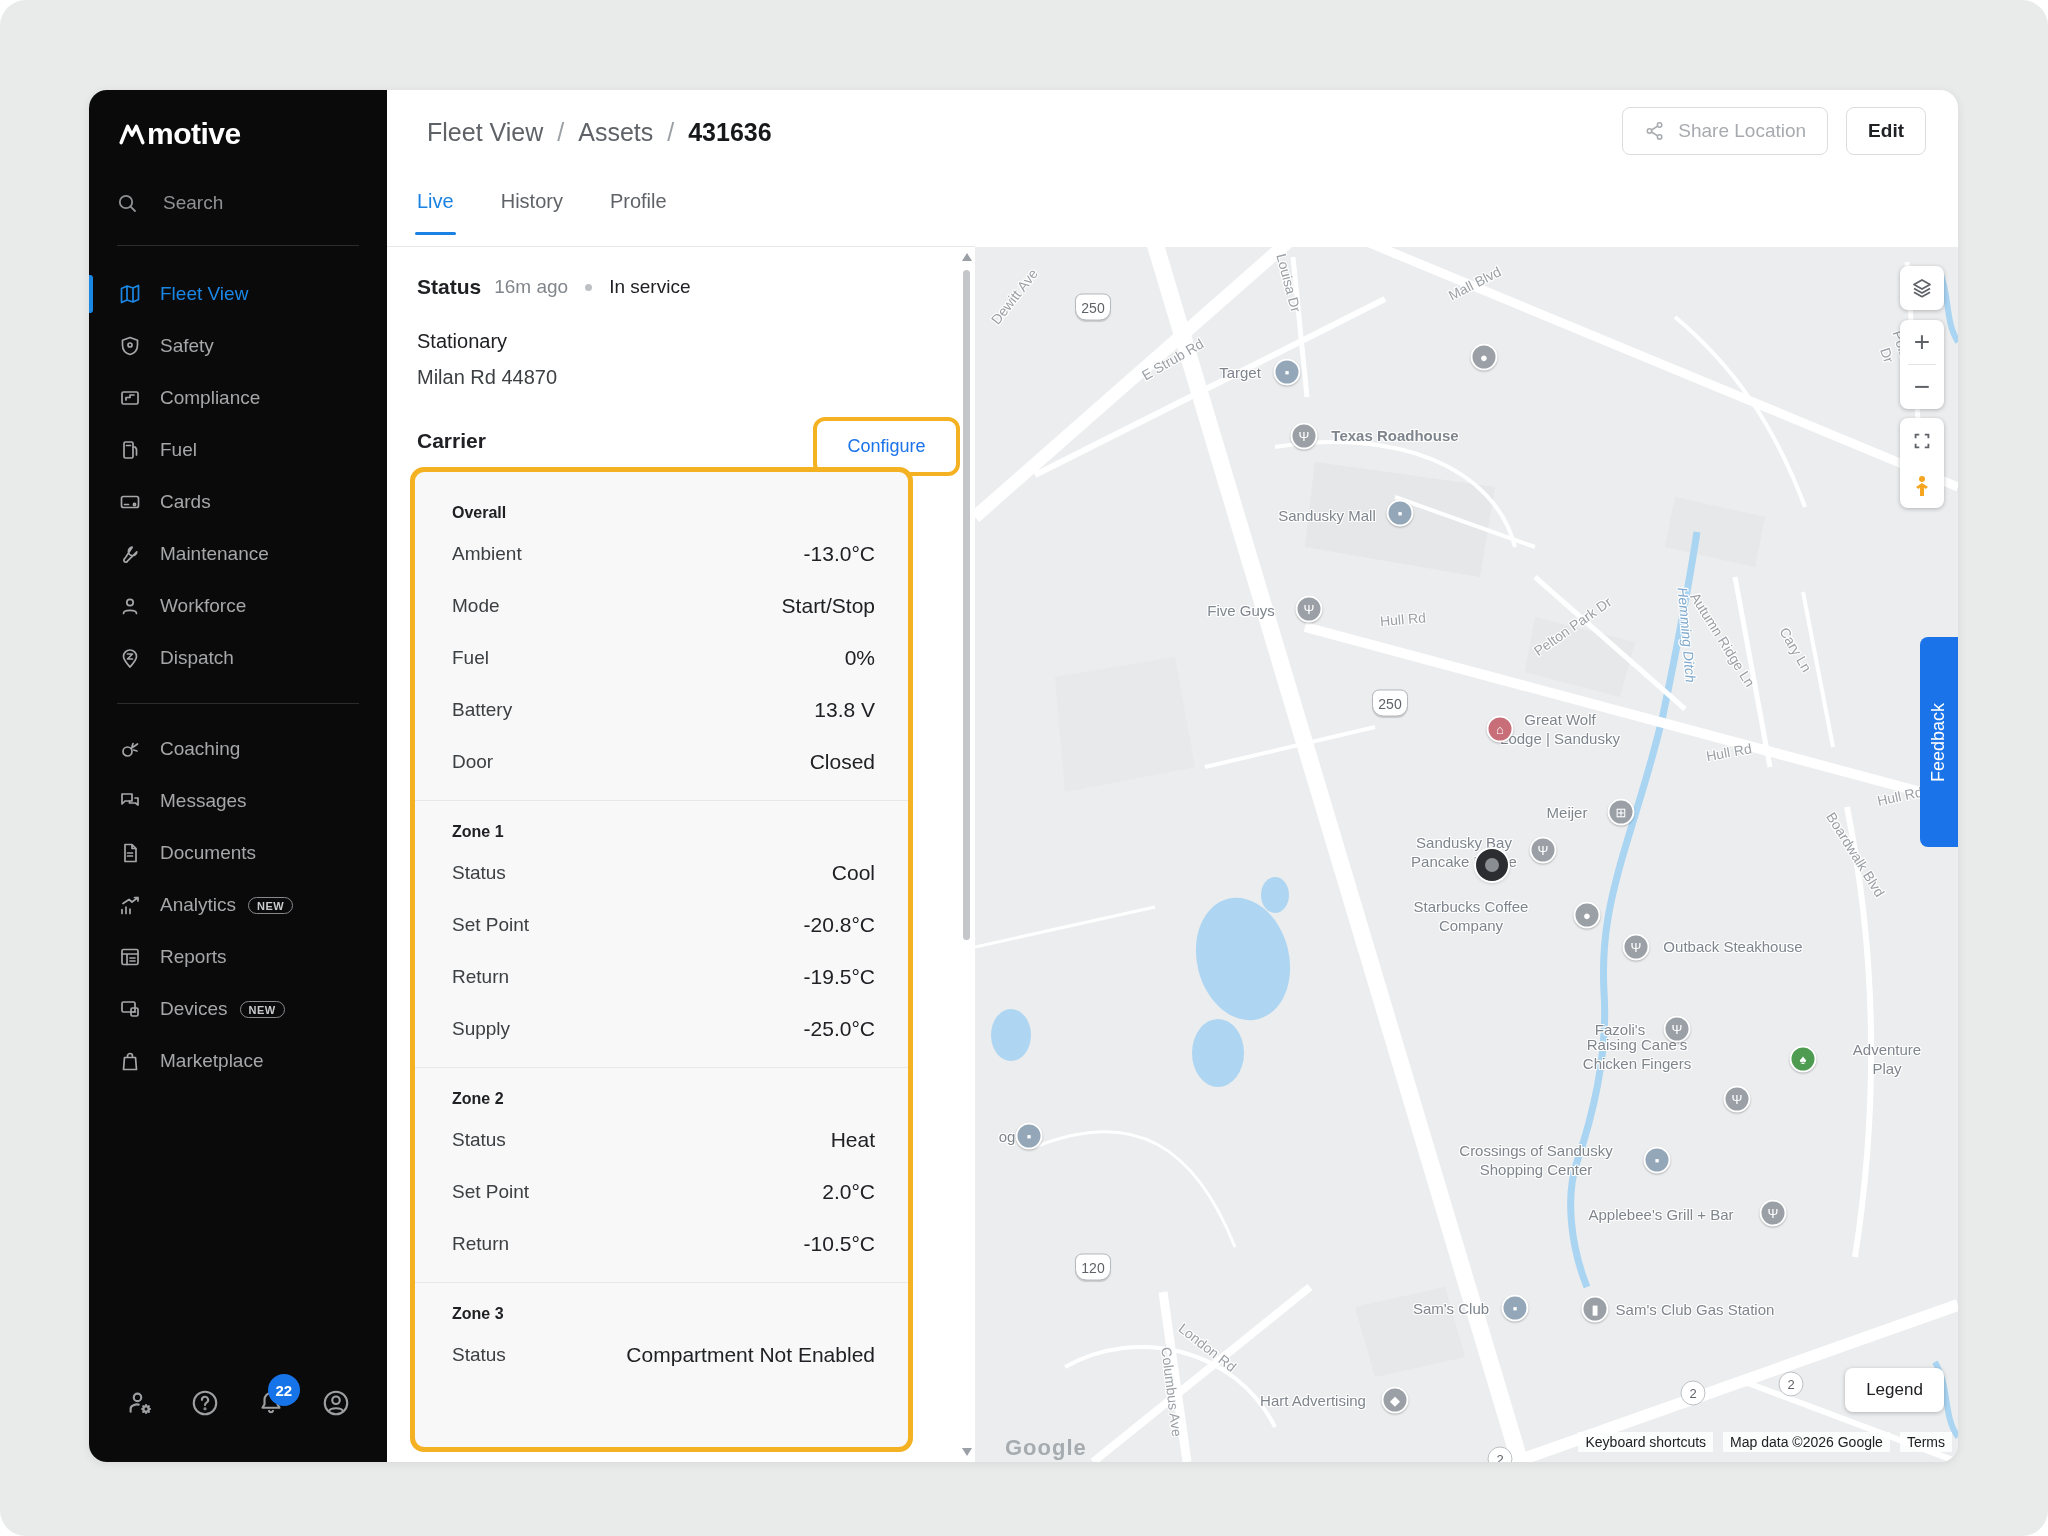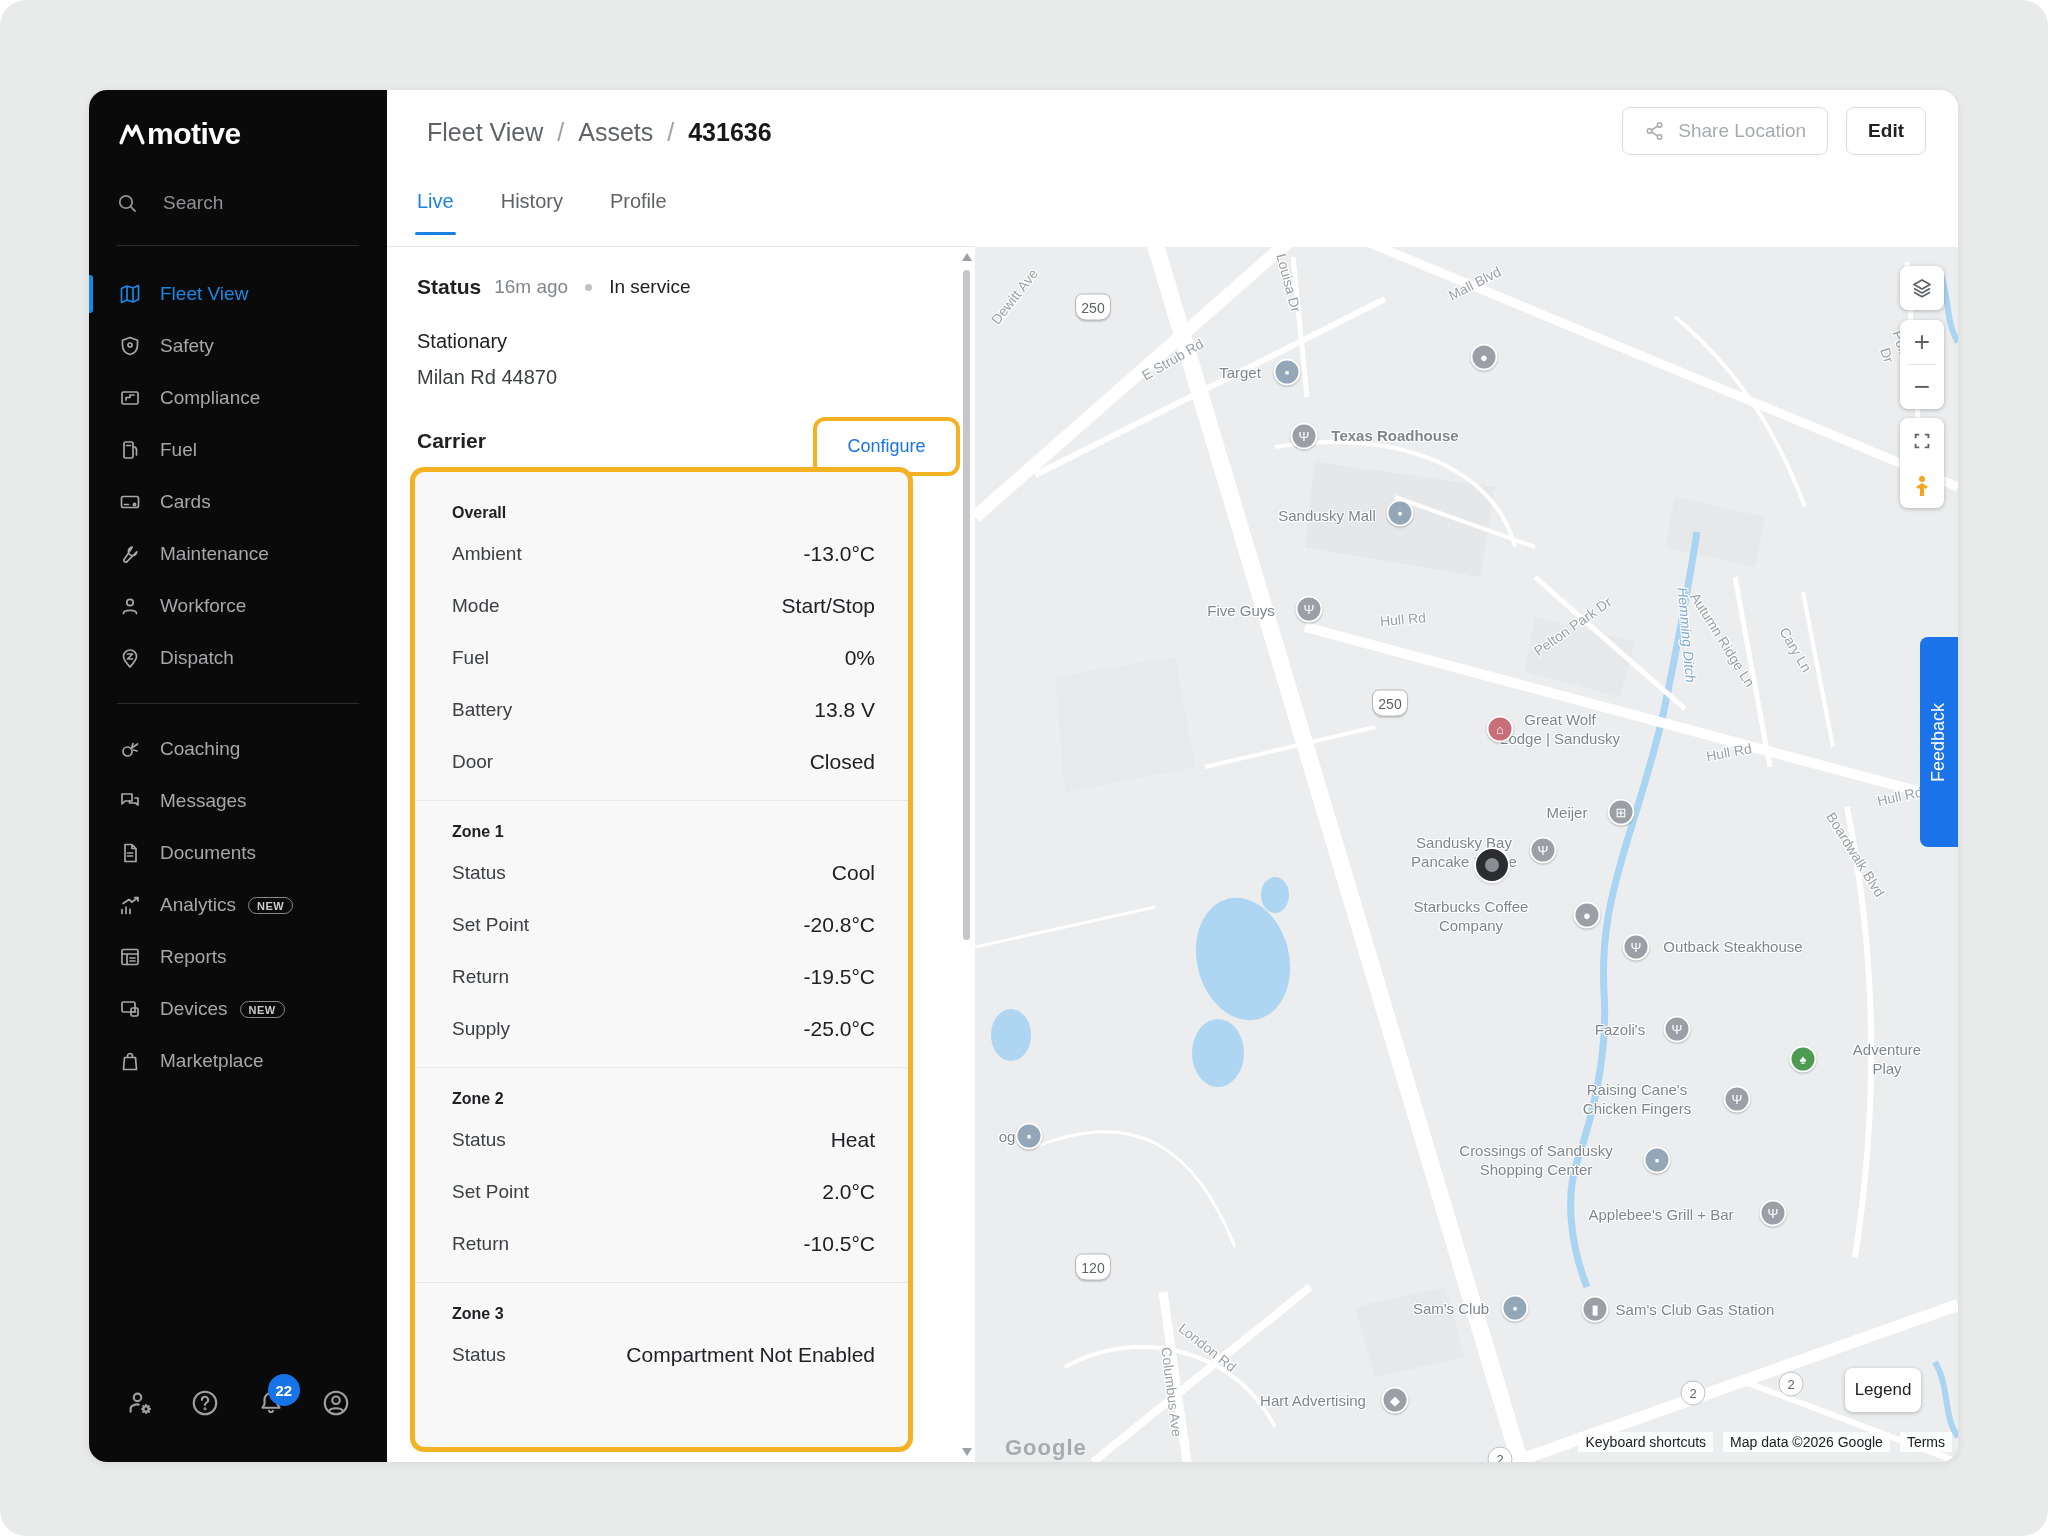--- a/index.html
+++ b/index.html
@@ -81,21 +81,21 @@
   .map-ctl { position:absolute; left:925px; width:44px; background:#fff; border-radius:8px; box-shadow:0 1px 4px rgba(0,0,0,.25); color:#5f6368; }
   .ctl-layers { top:19px; height:44px; display:flex; align-items:center; justify-content:center; cursor:pointer; }
   .ctl-zoom { top:73px; height:89px; display:flex; flex-direction:column; }
   .ctl-zoom .zbtn { flex:1; display:flex; align-items:center; justify-content:center; font-size:28px; color:#5f6368; cursor:pointer; }
   .ctl-zoom .zdiv { height:1px; background:#e3e4e6; margin:0 8px; }
   .ctl-view { top:171px; height:90px; display:flex; flex-direction:column; }
   .ctl-view > div { flex:1; display:flex; align-items:center; justify-content:center; cursor:pointer; }
   .feedback { position:absolute; left:945px; top:390px; width:38px; height:210px; background:#1a73e8; border-radius:8px 0 0 8px;
               display:flex; align-items:center; justify-content:center; cursor:pointer; }
   .feedback span { transform:rotate(-90deg); color:#fff; font-size:18px; white-space:nowrap; }
-  .legend-btn { position:absolute; left:870px; top:1121px; width:76px; height:44px; background:#fff; border-radius:8px; box-shadow:0 1px 4px rgba(0,0,0,.25);
+  .legend-btn { position:absolute; left:870px; top:1121px; width:99px; height:44px; background:#fff; border-radius:8px; box-shadow:0 1px 4px rgba(0,0,0,.25);
                 display:flex; align-items:center; justify-content:center; font-size:17px; color:#202124; cursor:pointer; }
   .gwatermark { position:absolute; left:30px; top:1188px; font-size:22px; font-weight:700; letter-spacing:1px; color:#9aa0a6; opacity:.85; }
   .attrib { position:absolute; right:6px; top:1185px; display:flex; gap:10px; font-size:14px; color:#202124; }
   .attrib span { background:rgba(255,255,255,.8); padding:2px 7px; }
   .attrib .lnk { cursor:pointer; }
 </style>
 </head>
 <body>
 
 <div class="screen">
@@ -435,21 +435,21 @@
           <div class="mlabel poi" style="left: 585px; top: 483px; position: absolute; transform: translate(-50%, -50%);">Great Wolf
 Lodge | Sandusky</div>
           <div class="mlabel poi" style="left: 592px; top: 566px; position: absolute; transform: translate(-50%, -50%);">Meijer</div>
           <div class="mlabel poi" style="left: 489px; top: 606px; position: absolute; transform: translate(-50%, -50%);">Sandusky Bay
 Pancake House</div>
           <div class="mlabel poi" style="left: 496px; top: 670px; position: absolute; transform: translate(-50%, -50%);">Starbucks Coffee
 Company</div>
           <div class="mlabel poi" style="left: 758px; top: 700px; position: absolute; transform: translate(-50%, -50%);">Outback Steakhouse</div>
           <div class="mlabel poi" style="left: 645px; top: 783px; position: absolute; transform: translate(-50%, -50%);">Fazoli's</div>
           <div class="mlabel poi" style="left: 912px; top: 813px; position: absolute; transform: translate(-50%, -50%);">Adventure Play</div>
-          <div class="mlabel poi" style="left: 662px; top: 853px; position: absolute; transform: translate(-50%, -50%);">Raising Cane's
+          <div class="mlabel poi" style="left: 662px; top: 808px; position: absolute; transform: translate(-50%, -50%);">Raising Cane's
 Chicken Fingers</div>
           <div class="mlabel poi" style="left: 561px; top: 914px; position: absolute; transform: translate(-50%, -50%);">Crossings of Sandusky
 Shopping Center</div>
           <div class="mlabel poi" style="left: 686px; top: 968px; position: absolute; transform: translate(-50%, -50%);">Applebee's Grill + Bar</div>
           <div class="mlabel poi" style="left: 32px; top: 890px; position: absolute; transform: translate(-50%, -50%);">og</div>
           <div class="mlabel poi" style="left: 476px; top: 1062px; position: absolute; transform: translate(-50%, -50%);">Sam's Club</div>
           <div class="mlabel poi" style="left: 720px; top: 1063px; position: absolute; transform: translate(-50%, -50%);">Sam's Club Gas Station</div>
           <div class="mlabel poi" style="left: 338px; top: 1154px; position: absolute; transform: translate(-50%, -50%);">Hart Advertising</div>
           <div class="picon" style="background: rgb(147, 167, 184); left: 312px; top: 125px; position: absolute; transform: translate(-50%, -50%);">▪</div>
           <div class="picon" style="background: rgb(154, 160, 166); left: 509px; top: 110px; position: absolute; transform: translate(-50%, -50%);">●</div>

